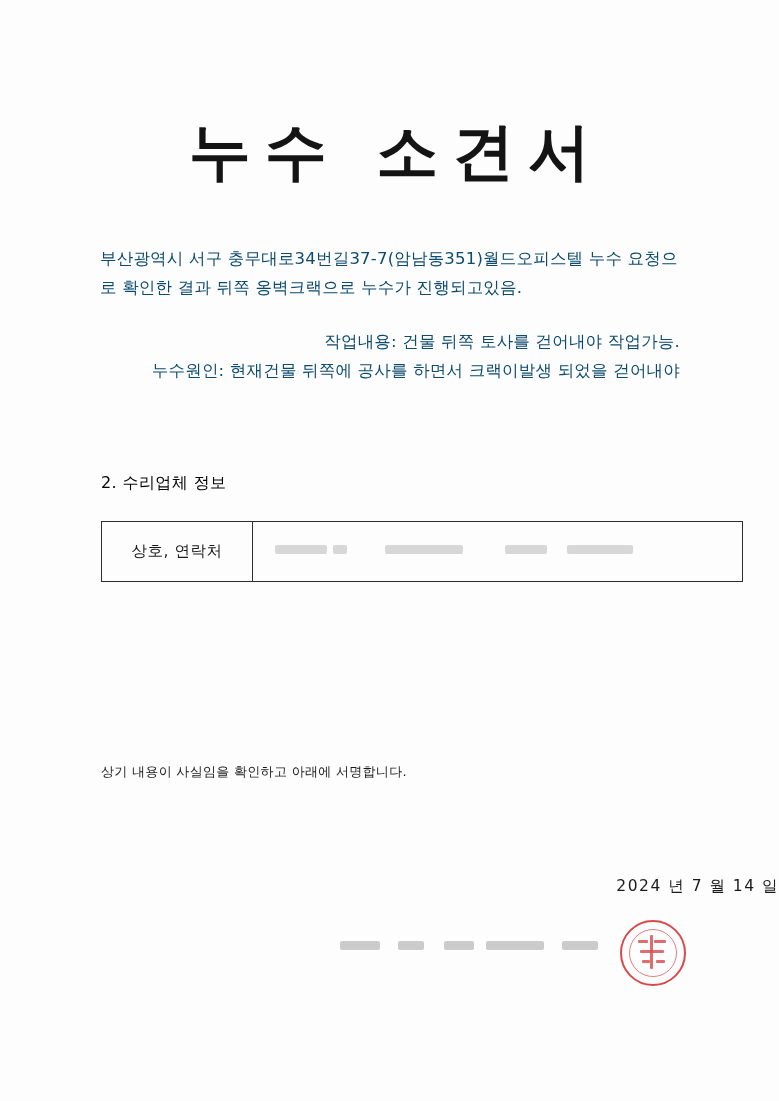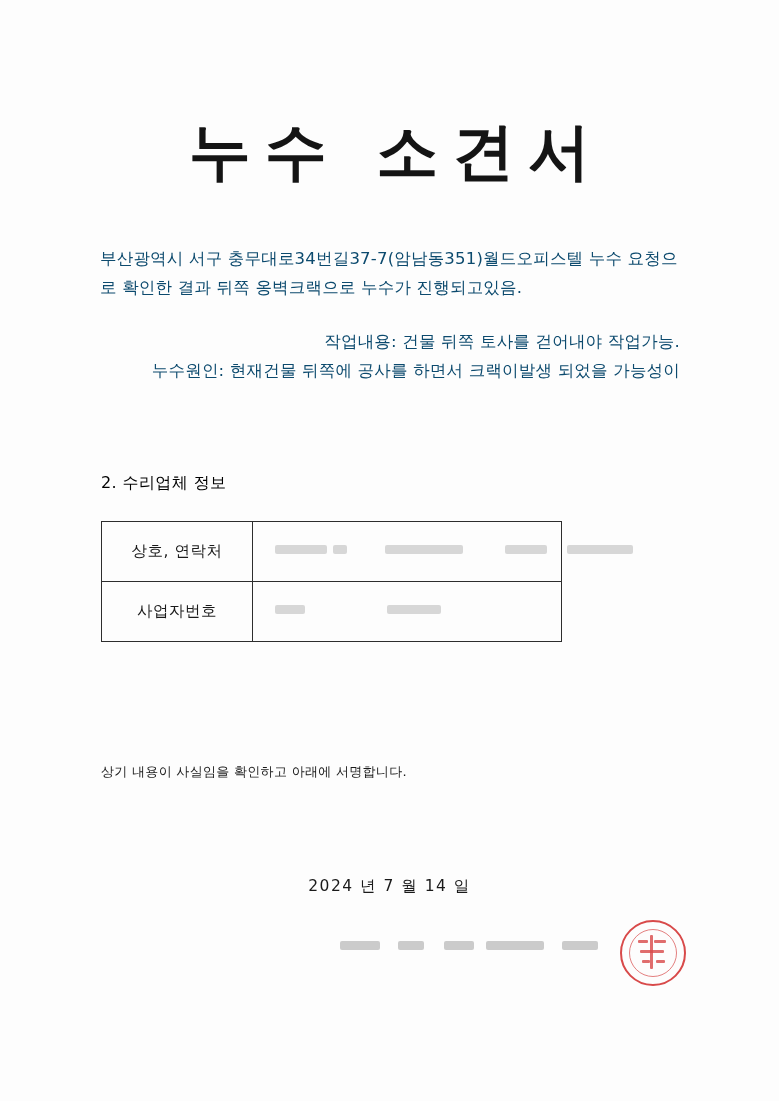--- a/index.html
+++ b/index.html
@@ -60,21 +60,21 @@
     font-size: 16px;
     color: #000000;
     letter-spacing: 0.4px;
   }
 
   
   .info-table {
     position: absolute;
     left: 101px;
     top: 521px;
-    width: 461px;
+    width: 642px;
     border-collapse: collapse;
     table-layout: fixed;
   }
   .info-table td {
     border: 1px solid #2d2d2d;
     height: 57px;
     vertical-align: middle;
     font-family: "DejaVu Sans", "Liberation Sans", sans-serif;
     font-size: 15.5px;
     color: #1a1a1a;
@@ -114,21 +114,21 @@
     color: #1a1a1a;
     letter-spacing: 0.3px;
   }
 
   
   .date-line {
     position: absolute;
     top: 876px;
     left: 0;
     width: 100%;
-    text-align: center;
+    text-align: right;
     font-family: "DejaVu Sans", "Liberation Sans", sans-serif;
     font-size: 15.5px;
     color: #1a1a1a;
     letter-spacing: 1.5px;
   }
 
   
   .signature-area {
     position: absolute;
     left: 340px;
@@ -172,48 +172,39 @@
 <body>
 
 <div class="page">
 
   <div class="doc-title">누수 소견서</div>
 
   <div class="body-block para-1">부산광역시 서구 충무대로34번길37-7(암남동351)월드오피스텔 누수 요청으로 확인한 결과 뒤쪽 옹벽크랙으로 누수가 진행되고있음.</div>
 
   <div class="body-block para-2">
     <span class="line">작업내용: 건물 뒤쪽 토사를 걷어내야 작업가능.</span>
-    <span class="line">누수원인: 현재건물 뒤쪽에 공사를 하면서 크랙이발생 되었을 가능성이</span>
+    <span class="line">누수원인: 현재건물 뒤쪽에 공사를 하면서 크랙이발생 되었을 걷어내야</span>
   </div>
 
   <div class="section-heading">2. 수리업체 정보</div>
 
   <table class="info-table">
     <tbody>
       <tr>
         <td class="label">상호, 연락처</td>
         <td class="value">
           <span class="redacted">
             <span style="left:8px;width:52px;"></span>
             <span style="left:66px;width:14px;"></span>
             <span style="left:118px;width:78px;"></span>
             <span style="left:238px;width:42px;"></span>
             <span style="left:300px;width:66px;"></span>
           </span>
         </td>
       </tr>
-      <tr>
-        <td class="label">사업자번호</td>
-        <td class="value">
-          <span class="redacted">
-            <span style="left:8px;width:30px;"></span>
-            <span style="left:120px;width:54px;"></span>
-          </span>
-        </td>
-      </tr>
     </tbody>
   </table>
 
   <div class="confirm-line">상기 내용이 사실임을 확인하고 아래에 서명합니다.</div>
 
   <div class="date-line">2024 년  7 월 14 일</div>
 
   <div class="signature-area">
     <span class="redacted">
       <span style="left:0px;width:40px;top:6px;"></span>

